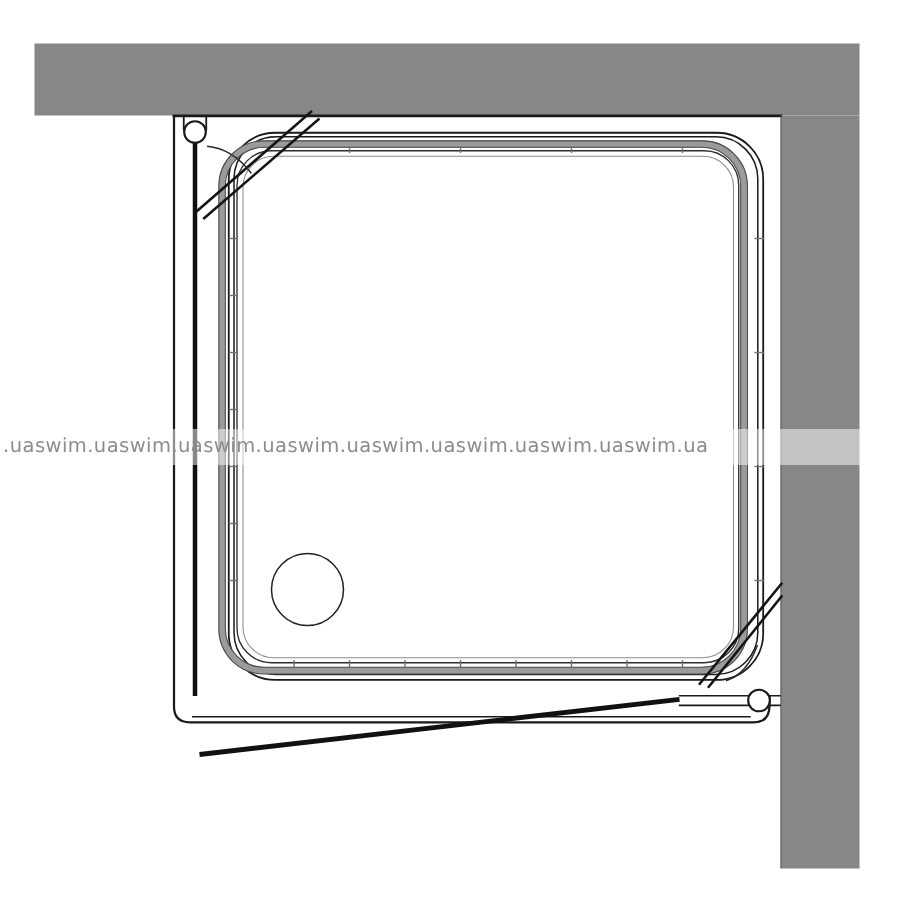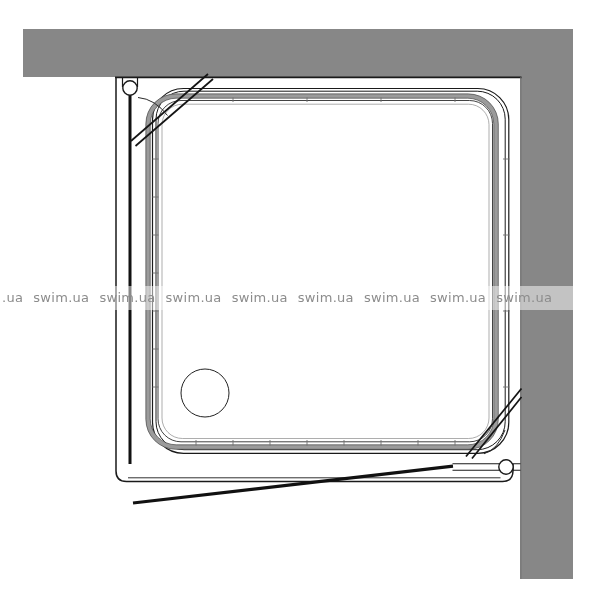--- a/index.html
+++ b/index.html
@@ -12,21 +12,21 @@
     position:absolute;left:0;top:286px;width:600px;height:24px;
     background:rgba(255,255,255,0.5);
     display:flex;align-items:center;
     padding-left:0;box-sizing:border-box;
     z-index:5;pointer-events:none;
   }
   .wm{
     flex:0 0 auto;
     font-size:13px;line-height:24px;color:#8c8c8c;
     letter-spacing:0.3px;white-space:nowrap;
-    margin-left:10px;
+    margin-left:0;
   }
   .wm:first-child{margin-left:2px;}
 </style>
 </head>
 <body>
 
 <div id="canvas">
 
   <svg id="drawing-svg" viewBox="0 0 600 600" aria-hidden="true">
 

